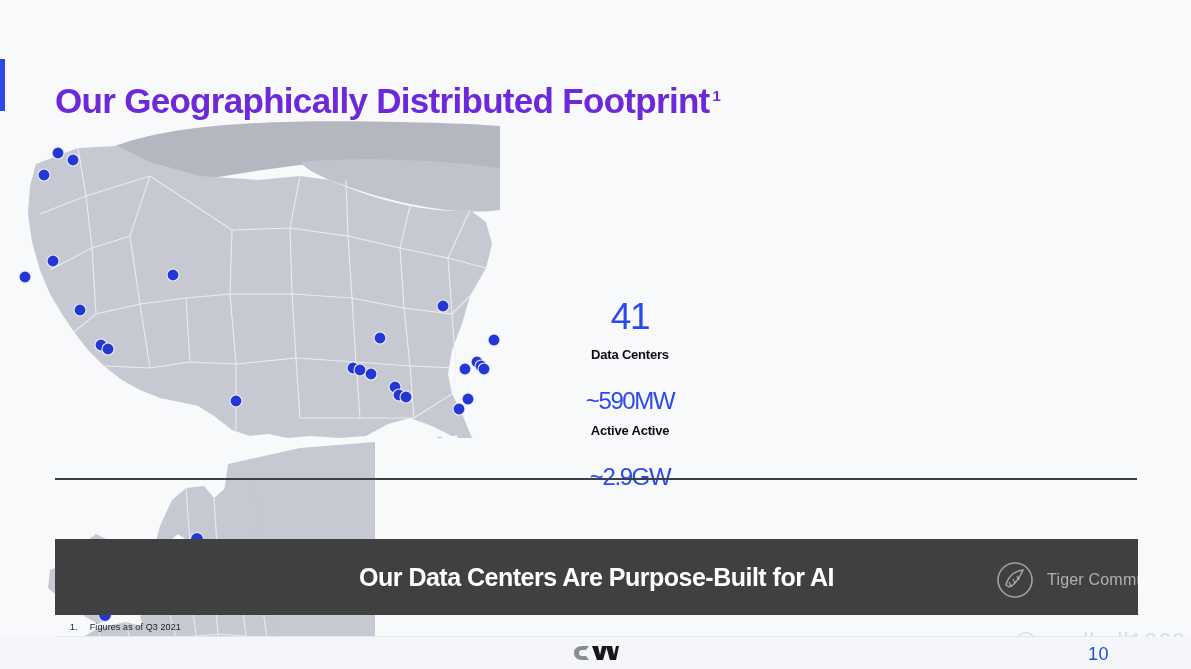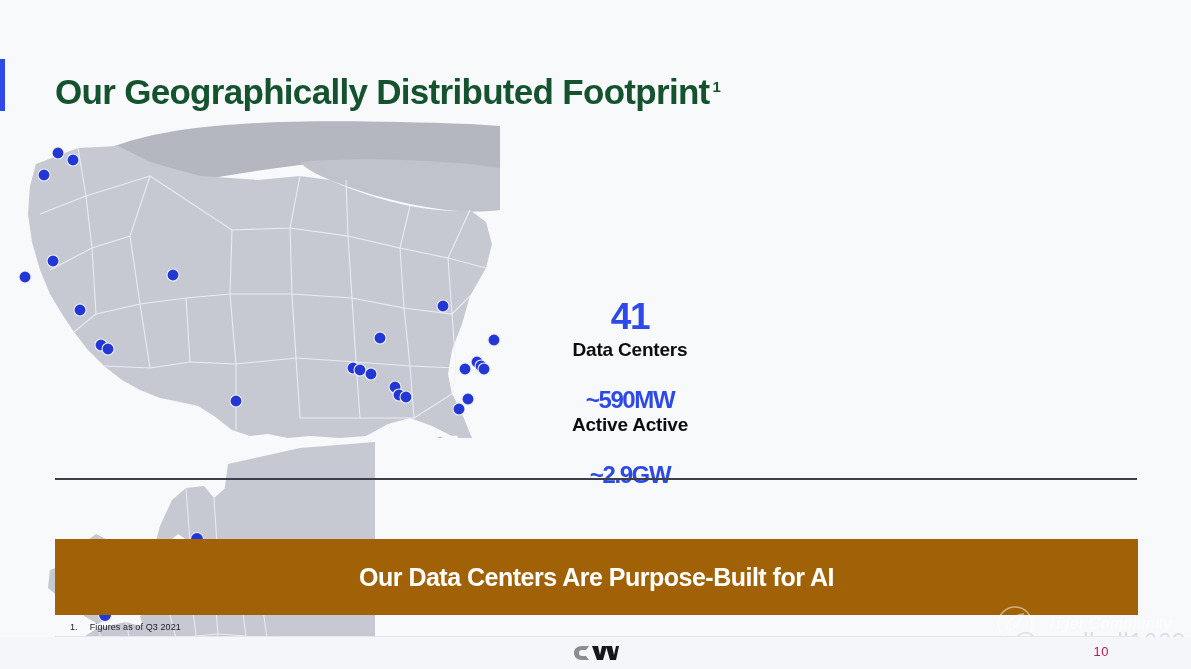--- a/index.html
+++ b/index.html
@@ -30,25 +30,25 @@
     top: 59px;
     width: 5px;
     height: 52px;
     background: #2d4ae8;
   }
 
   
   #title {
     position: absolute;
     left: 55px;
-    top: 49px;
+    top: 58px;
     font-size: 35px;
     font-weight: 700;
     letter-spacing: -0.7px;
-    color: #14532d;
+    color: #6d28d9;
     white-space: nowrap;
   }
   #title-sup {
     font-size: 15px;
     font-weight: 700;
     vertical-align: super;
     margin-left: 3px;
   }
 
   
@@ -86,52 +86,52 @@
     position: absolute;
     left: 520px;
     top: 180px;
     width: 220px;
     text-align: center;
   }
   .stat-block { margin-bottom: 26px; }
   .stat-block:last-child { margin-bottom: 0; }
   .stat-value {
     color: #2d4ae8;
-    font-weight: 700;
+    font-weight: 400;
     letter-spacing: -1.4px;
     line-height: 1.05;
   }
   .stat-value.big { font-size: 37px; }
   .stat-value.small { font-size: 24px; }
   .stat-label {
     color: #0c0c12;
     font-weight: 700;
-    font-size: 19px;
+    font-size: 13px;
     letter-spacing: -0.2px;
-    margin-top: 2px;
+    margin-top: 10px;
   }
 
   
   #divider {
     position: absolute;
     left: 55px;
     top: 478px;
     width: 1082px;
     height: 2px;
     background: #3b3f4a;
   }
 
   
   #banner {
     position: absolute;
     left: 55px;
     top: 539px;
     width: 1083px;
     height: 76px;
-    background: #a16207;
+    background: #404040;
     display: flex;
     align-items: center;
     justify-content: center;
   }
   #banner-text {
     color: #ffffff;
     font-size: 25px;
     font-weight: 700;
     letter-spacing: -0.5px;
   }
@@ -168,35 +168,34 @@
   #cw-logo {
     position: absolute;
     left: 50%;
     top: 643px;
     transform: translateX(-50%);
   }
   #page-number {
     position: absolute;
     right: 82px;
     top: 644px;
-    font-size: 13px;
-    color: #be185d;
+    font-size: 18px;
+    color: #1d4ed8;
     letter-spacing: 0.5px;
   }
 
   
   #watermark-brand {
     position: absolute;
     left: 995px;
-    top: 604px;
+    top: 560px;
     display: flex;
     align-items: center;
     gap: 12px;
     pointer-events: none;
-    font-style: italic;
   }
   #watermark-label {
     font-size: 16px;
     color: rgba(255,255,255,0.58);
     letter-spacing: 0.2px;
   }
   #watermark-handle {
     position: absolute;
     left: 1012px;
     top: 628px;

